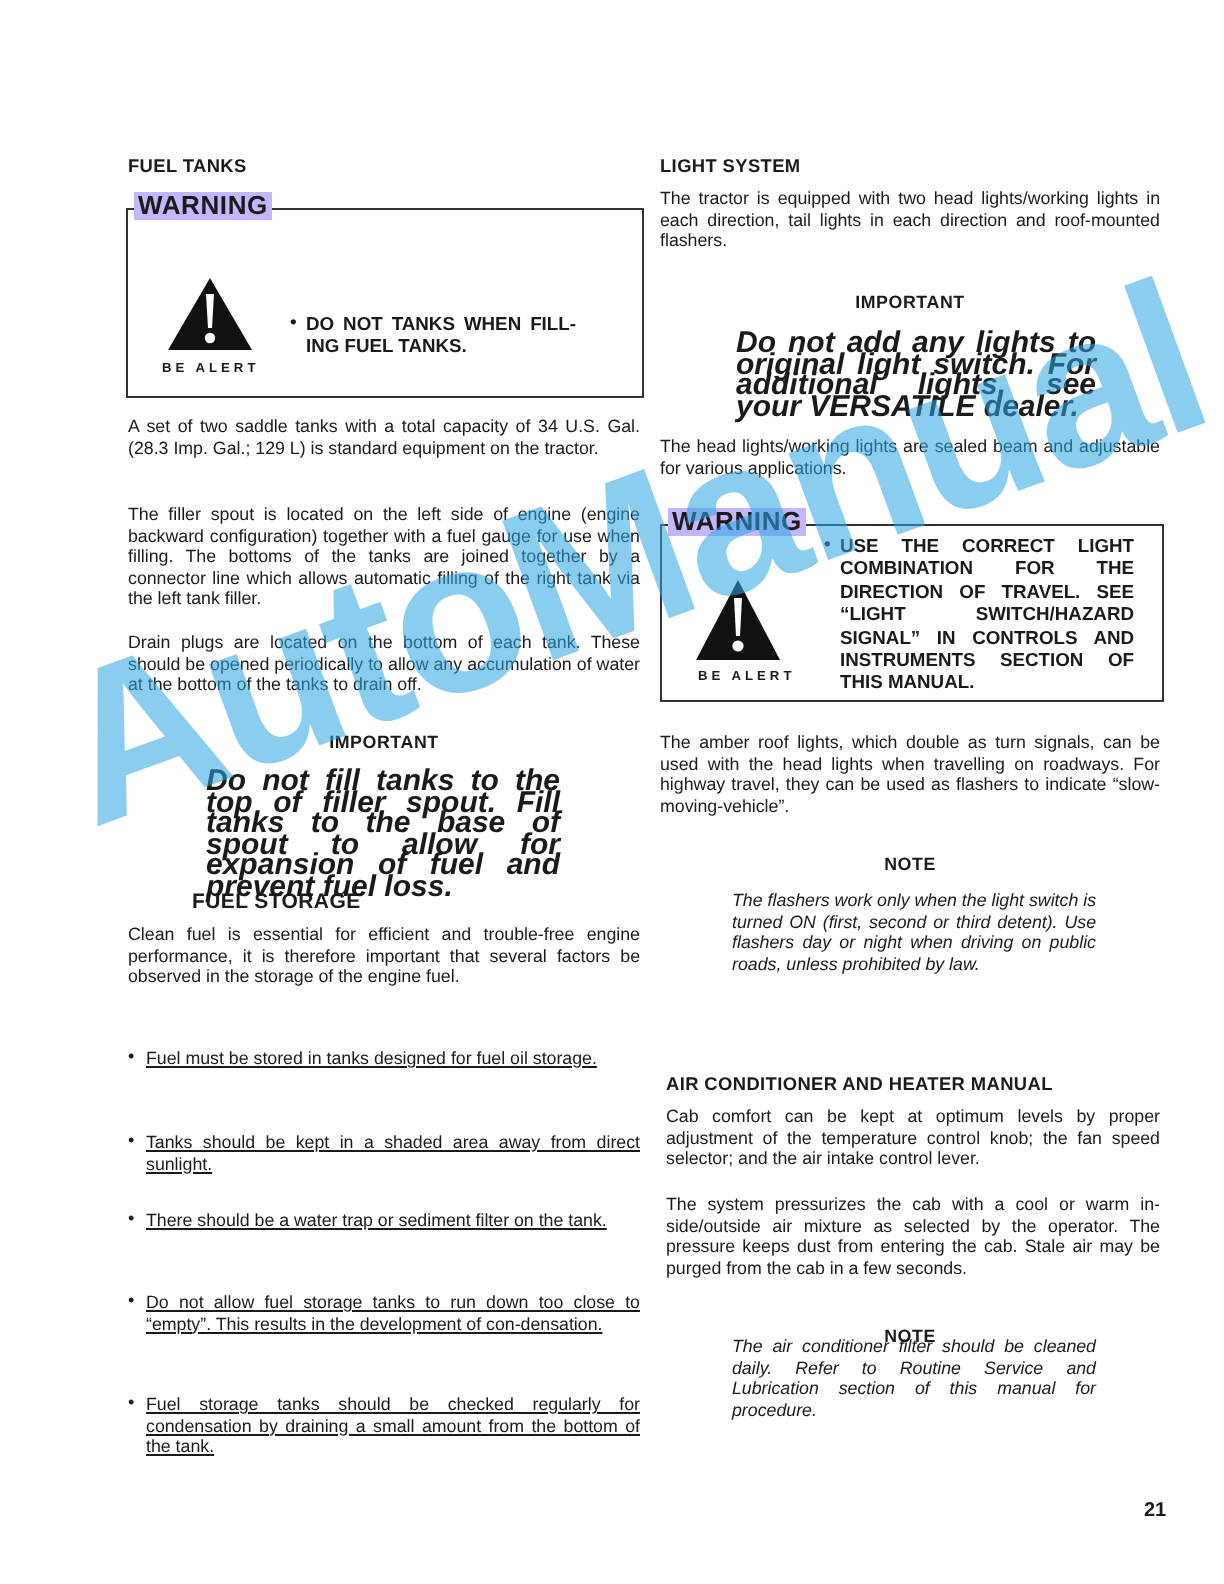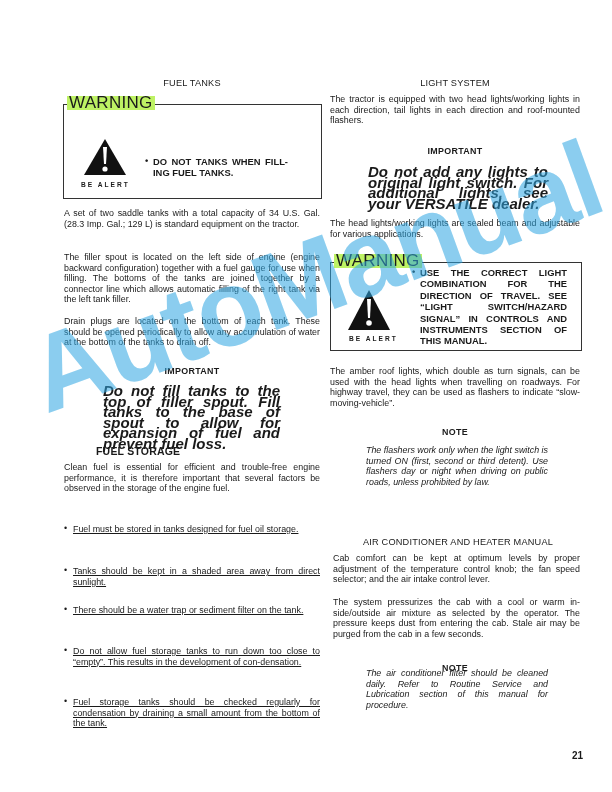--- a/index.html
+++ b/index.html
@@ -1,37 +1,37 @@
 <!DOCTYPE html>
 <html><head>
 <meta charset="utf-8">
 <style>
   html, body { margin:0; padding:0; }
   body {
     width:612px; height:792px; background:#ffffff; position:relative; overflow:hidden;
     font-family:"Liberation Sans", "DejaVu Sans", sans-serif; color:#1a1a1a;
   }
   .col { position:absolute; }
-  .h { font-weight:normal; font-size:9.2px; letter-spacing:0.2px; margin:0;text-align:center; }
+  .h { font-weight:bold; font-size:9.2px; letter-spacing:0.2px; margin:0; }
   .h2 { font-weight:bold; font-size:10.5px; letter-spacing:0.2px; margin:0; }
   p.body { font-size:8.9px; line-height:10.6px; text-align:justify; margin:0; }
   .imp-h { font-weight:bold; font-size:8.9px; text-align:center; letter-spacing:0.3px; margin:0; }
   .imp-t { font-weight:bold; font-style:italic; font-size:15px; line-height:10.6px; text-align:justify; margin:0; }
   .note-t { font-style:italic; font-size:8.9px; line-height:10.6px; text-align:justify; margin:0; }
   .bullet { position:absolute; font-size:8.9px; line-height:10.6px; text-align:justify; }
   .bullet .dot { position:absolute; left:0; top:-1px; font-size:9px; }
   .bullet .txt { display:block; margin-left:9px;text-decoration:underline; }
 
   .warn {
     position:absolute; border:1px solid #333; border-top:none;
   }
   .warn .topline { position:absolute; top:0; height:0; border-top:1px solid #333; }
   .warn .wtitle {
-    position:absolute; top:-8px; left:3px; background:#bef264; padding:0 2px;
-    font-weight:normal; font-size:17px; letter-spacing:0.3px; line-height:14px;
+    position:absolute; top:-8px; left:3px; background:#c4b5fd; padding:0 2px;
+    font-weight:bold; font-size:13px; letter-spacing:0.3px; line-height:14px;
   }
   .warn .tri { position:absolute; }
   .warn .alert { position:absolute; font-weight:bold; font-size:6.6px; letter-spacing:2px; }
   .warn .msg {
     position:absolute; font-weight:bold; font-size:9.4px; line-height:11.4px; text-align:justify;
   }
   .warn .msg .dot { position:absolute; left:-8px; top:-1px; }
 
   .watermark {
     position:absolute; left:12px; top:320px;

